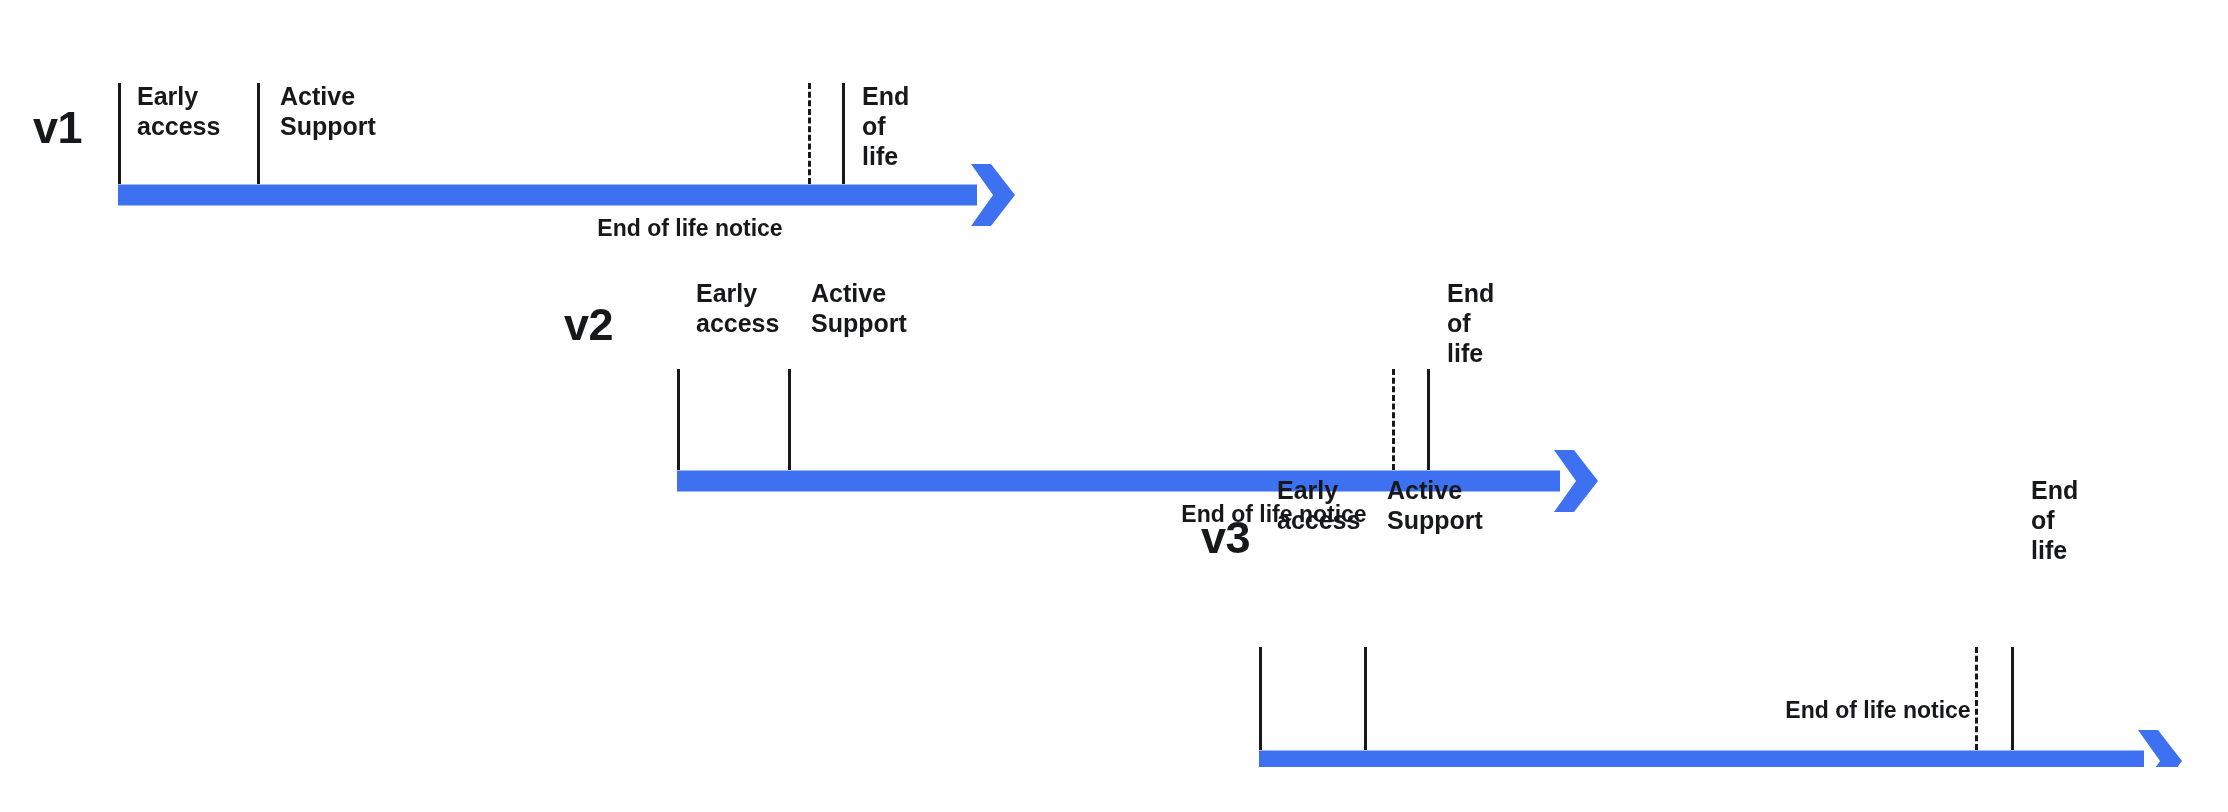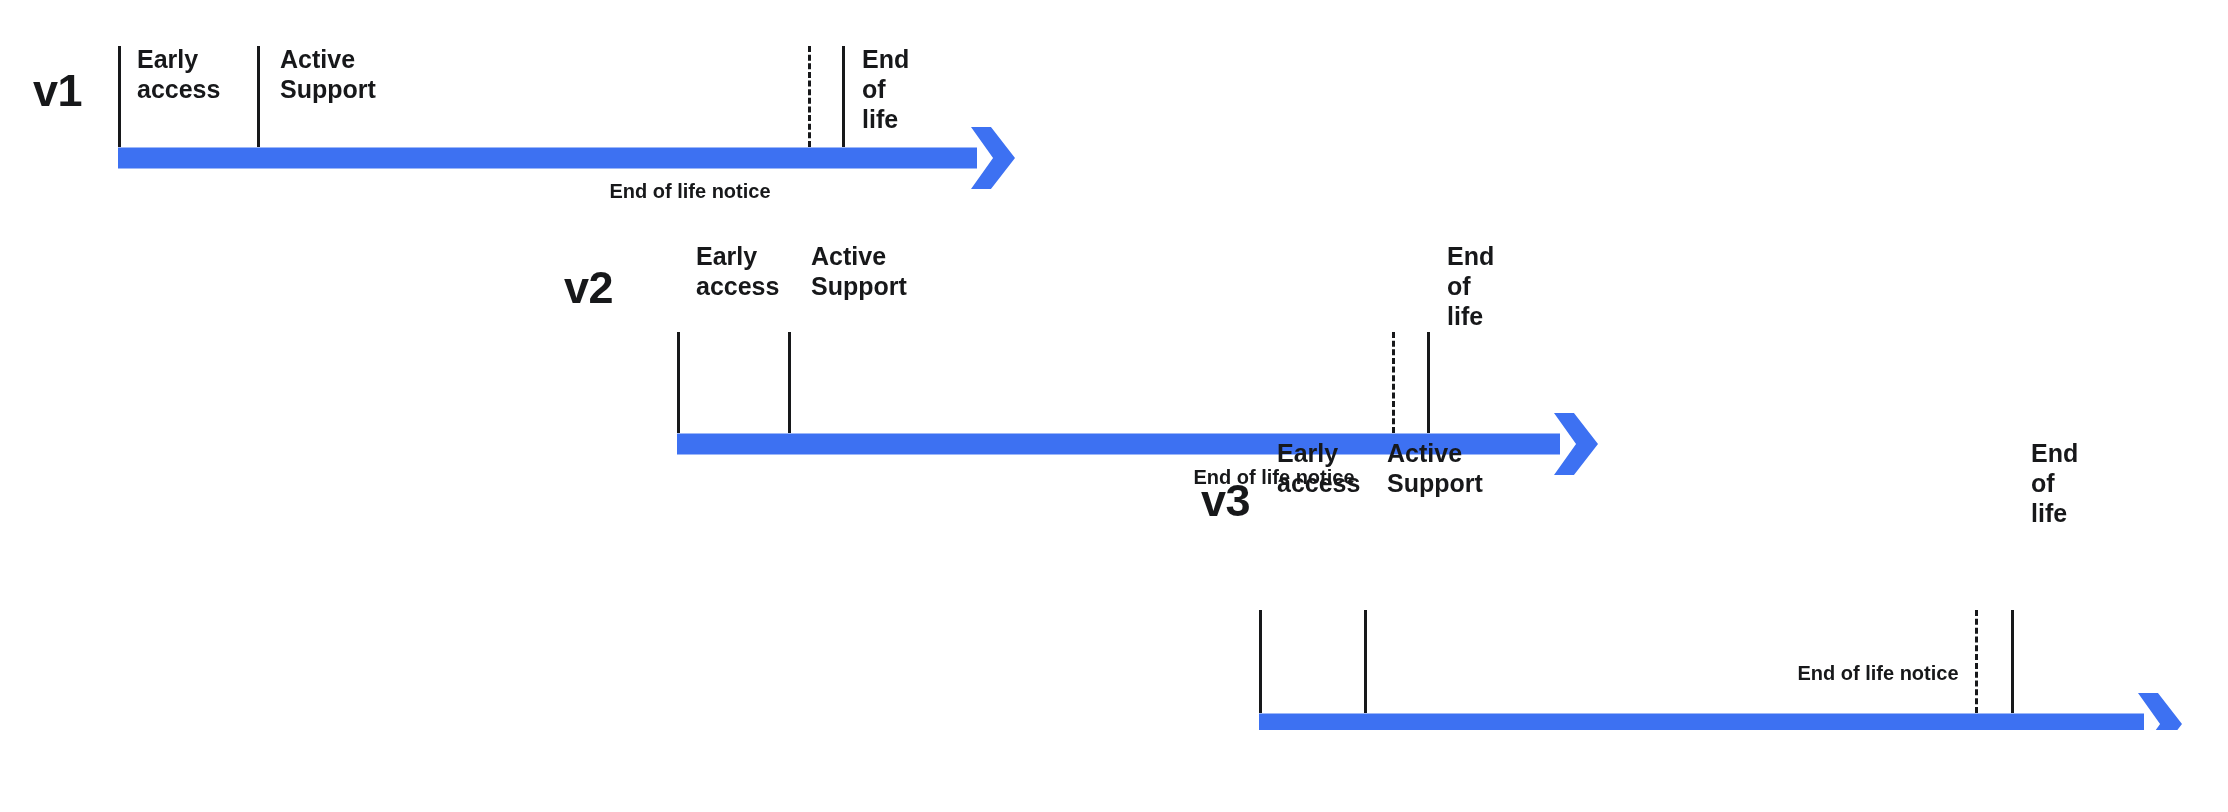--- a/index.html
+++ b/index.html
@@ -11,20 +11,21 @@
   body {
     font-family: "Liberation Sans", sans-serif;
     -webkit-font-smoothing: antialiased;
   }
   #canvas {
     position: relative;
     width: 2228px;
     height: 730px;
     background: #ffffff;
     overflow: hidden;
+    margin-top: 37px;
   }
 
   
   .lifecycle-row {
     position: absolute;
     top: 0;
     left: 0;
   }
 
   
@@ -64,21 +65,21 @@
 
   
   .timeline-arrow {
     position: absolute;
     display: block;
   }
 
   
   .notice-label {
     position: absolute;
-    font-size: 20px;
+    font-size: 23px;
     font-weight: 700;
     color: #17181a;
     line-height: 30px;
     white-space: nowrap;
     text-align: center;
     transform: translateX(-50%);
   }
 </style>
 </head>
 <body>

